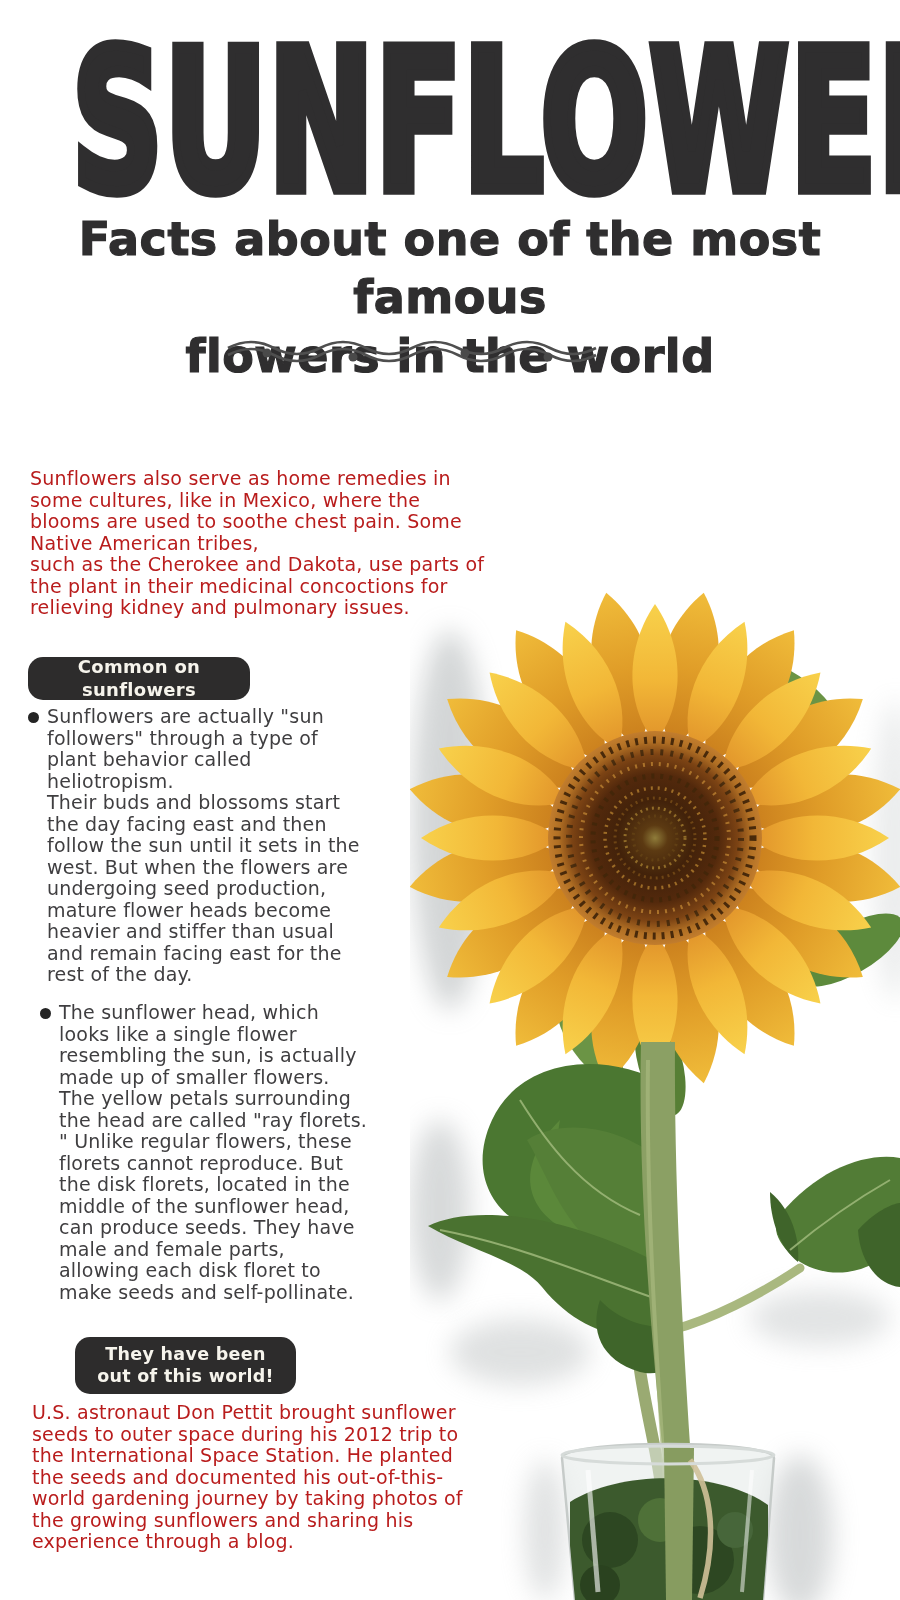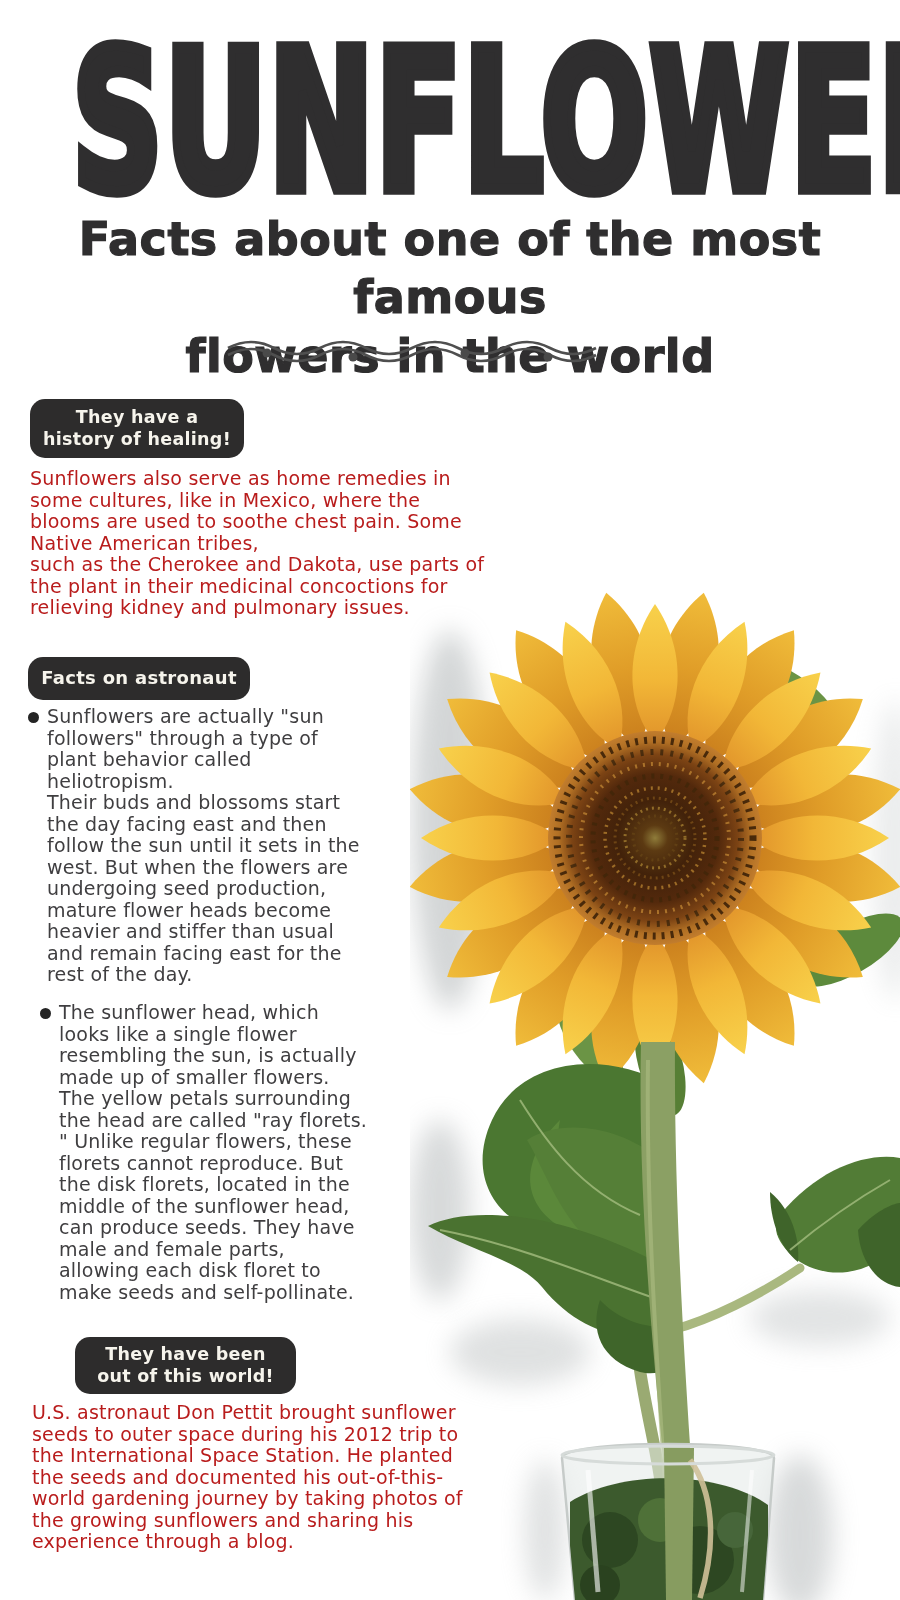--- a/index.html
+++ b/index.html
@@ -204,32 +204,30 @@
         <circle cx="600" cy="1585" r="20" fill="#2a421f"></circle>
         <path d="M664,1448 L694,1448 L692,1600 L666,1600 Z" fill="#879c60"></path>
         <path d="M690,1460 C712,1490 718,1540 700,1598" fill="none" stroke="#cfc098" stroke-width="5.5" opacity="0.9"></path>
       </g>
       <ellipse cx="668" cy="1455" rx="106" ry="9" fill="none" stroke="#d6dbd9" stroke-width="3"></ellipse>
       <path d="M588,1470 L598,1592" stroke="rgba(255,255,255,0.6)" stroke-width="5" fill="none"></path>
       <path d="M752,1470 L742,1592" stroke="rgba(255,255,255,0.5)" stroke-width="4" fill="none"></path>
     </g>
   </svg>
 
-  <div class="badge" id="badge-healing">They have a
-history of healing!</div>
   <div class="body-text" id="text-healing">Sunflowers also serve as home remedies in
 some cultures, like in Mexico, where the
 blooms are used to soothe chest pain. Some
 Native American tribes,
 such as the Cherokee and Dakota, use parts of
 the plant in their medicinal concoctions for
 relieving kidney and pulmonary issues.</div>
 
 
-  <div class="badge" id="badge-facts">Facts on astronaut</div>
+  <div class="badge" id="badge-facts">Common on sunflowers</div>
   <div class="bullet" id="bullet-0">
     <span class="bullet-marker"></span>
     <div class="bullet-text">Sunflowers are actually "sun
 followers" through a type of
 plant behavior called
 heliotropism.
 Their buds and blossoms start
 the day facing east and then
 follow the sun until it sets in the
  west. But when the flowers are

